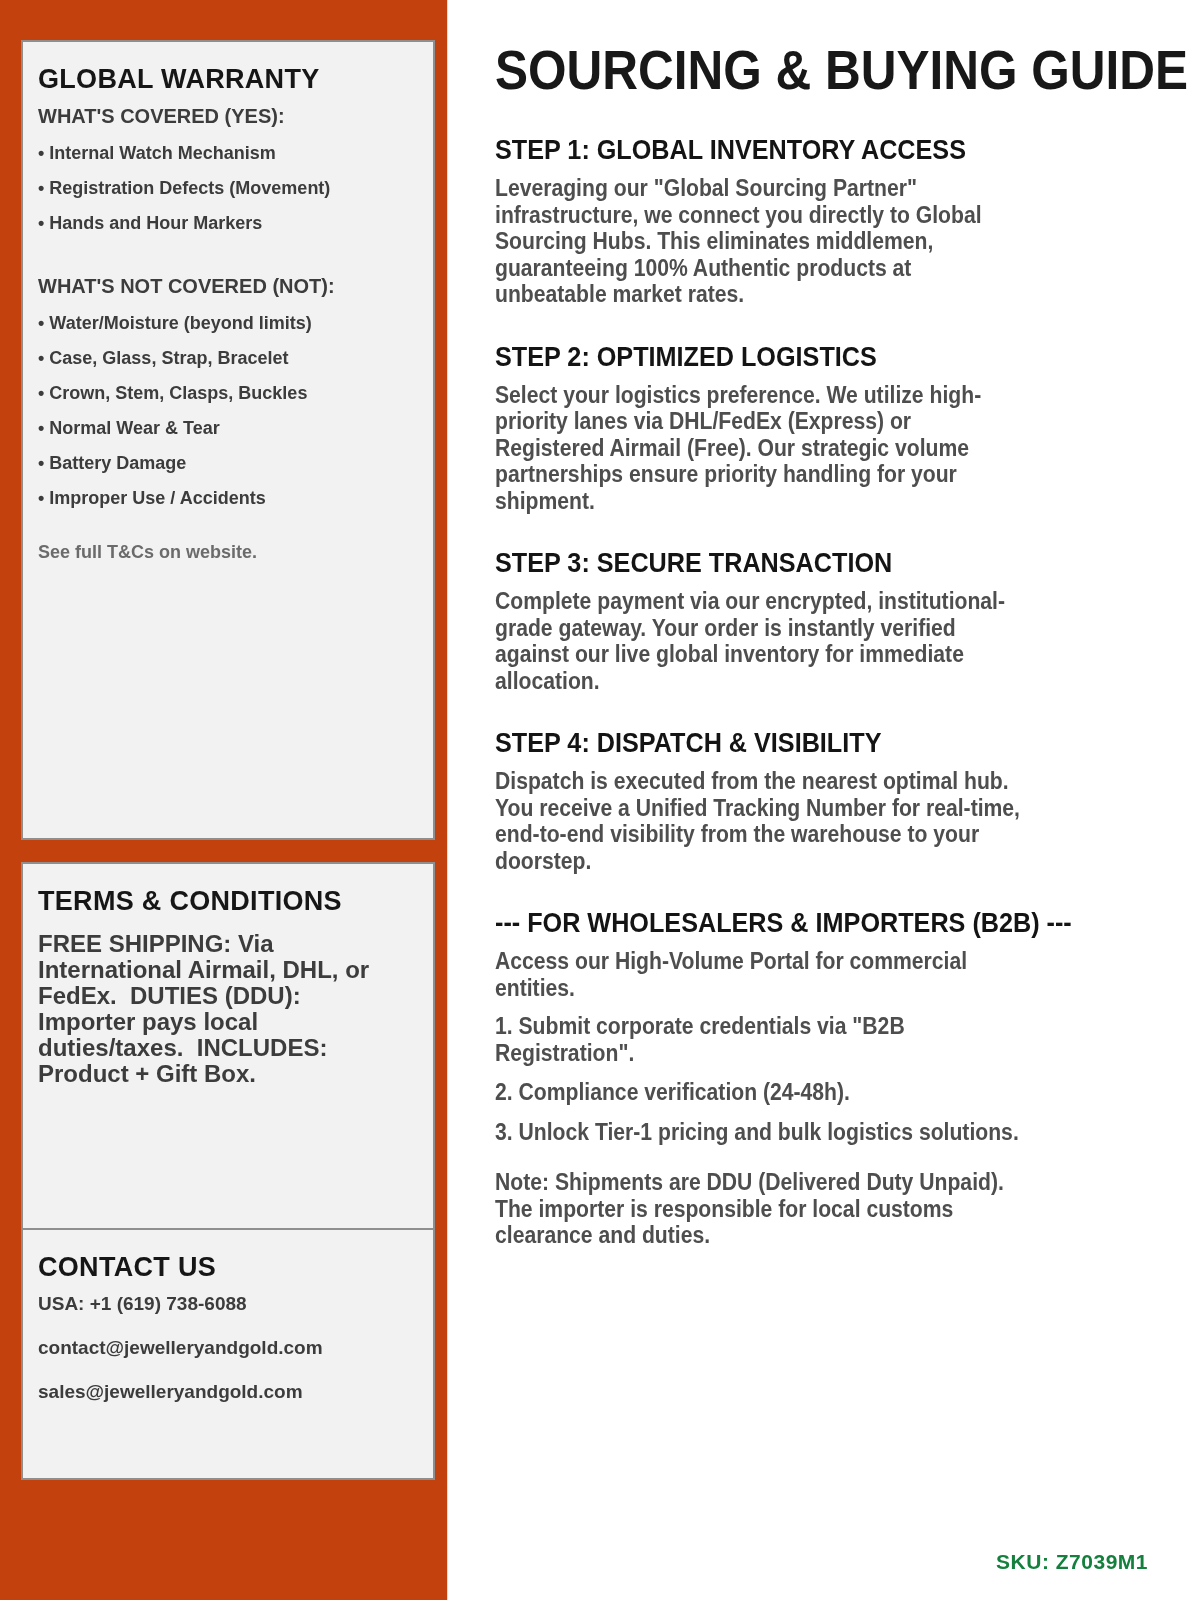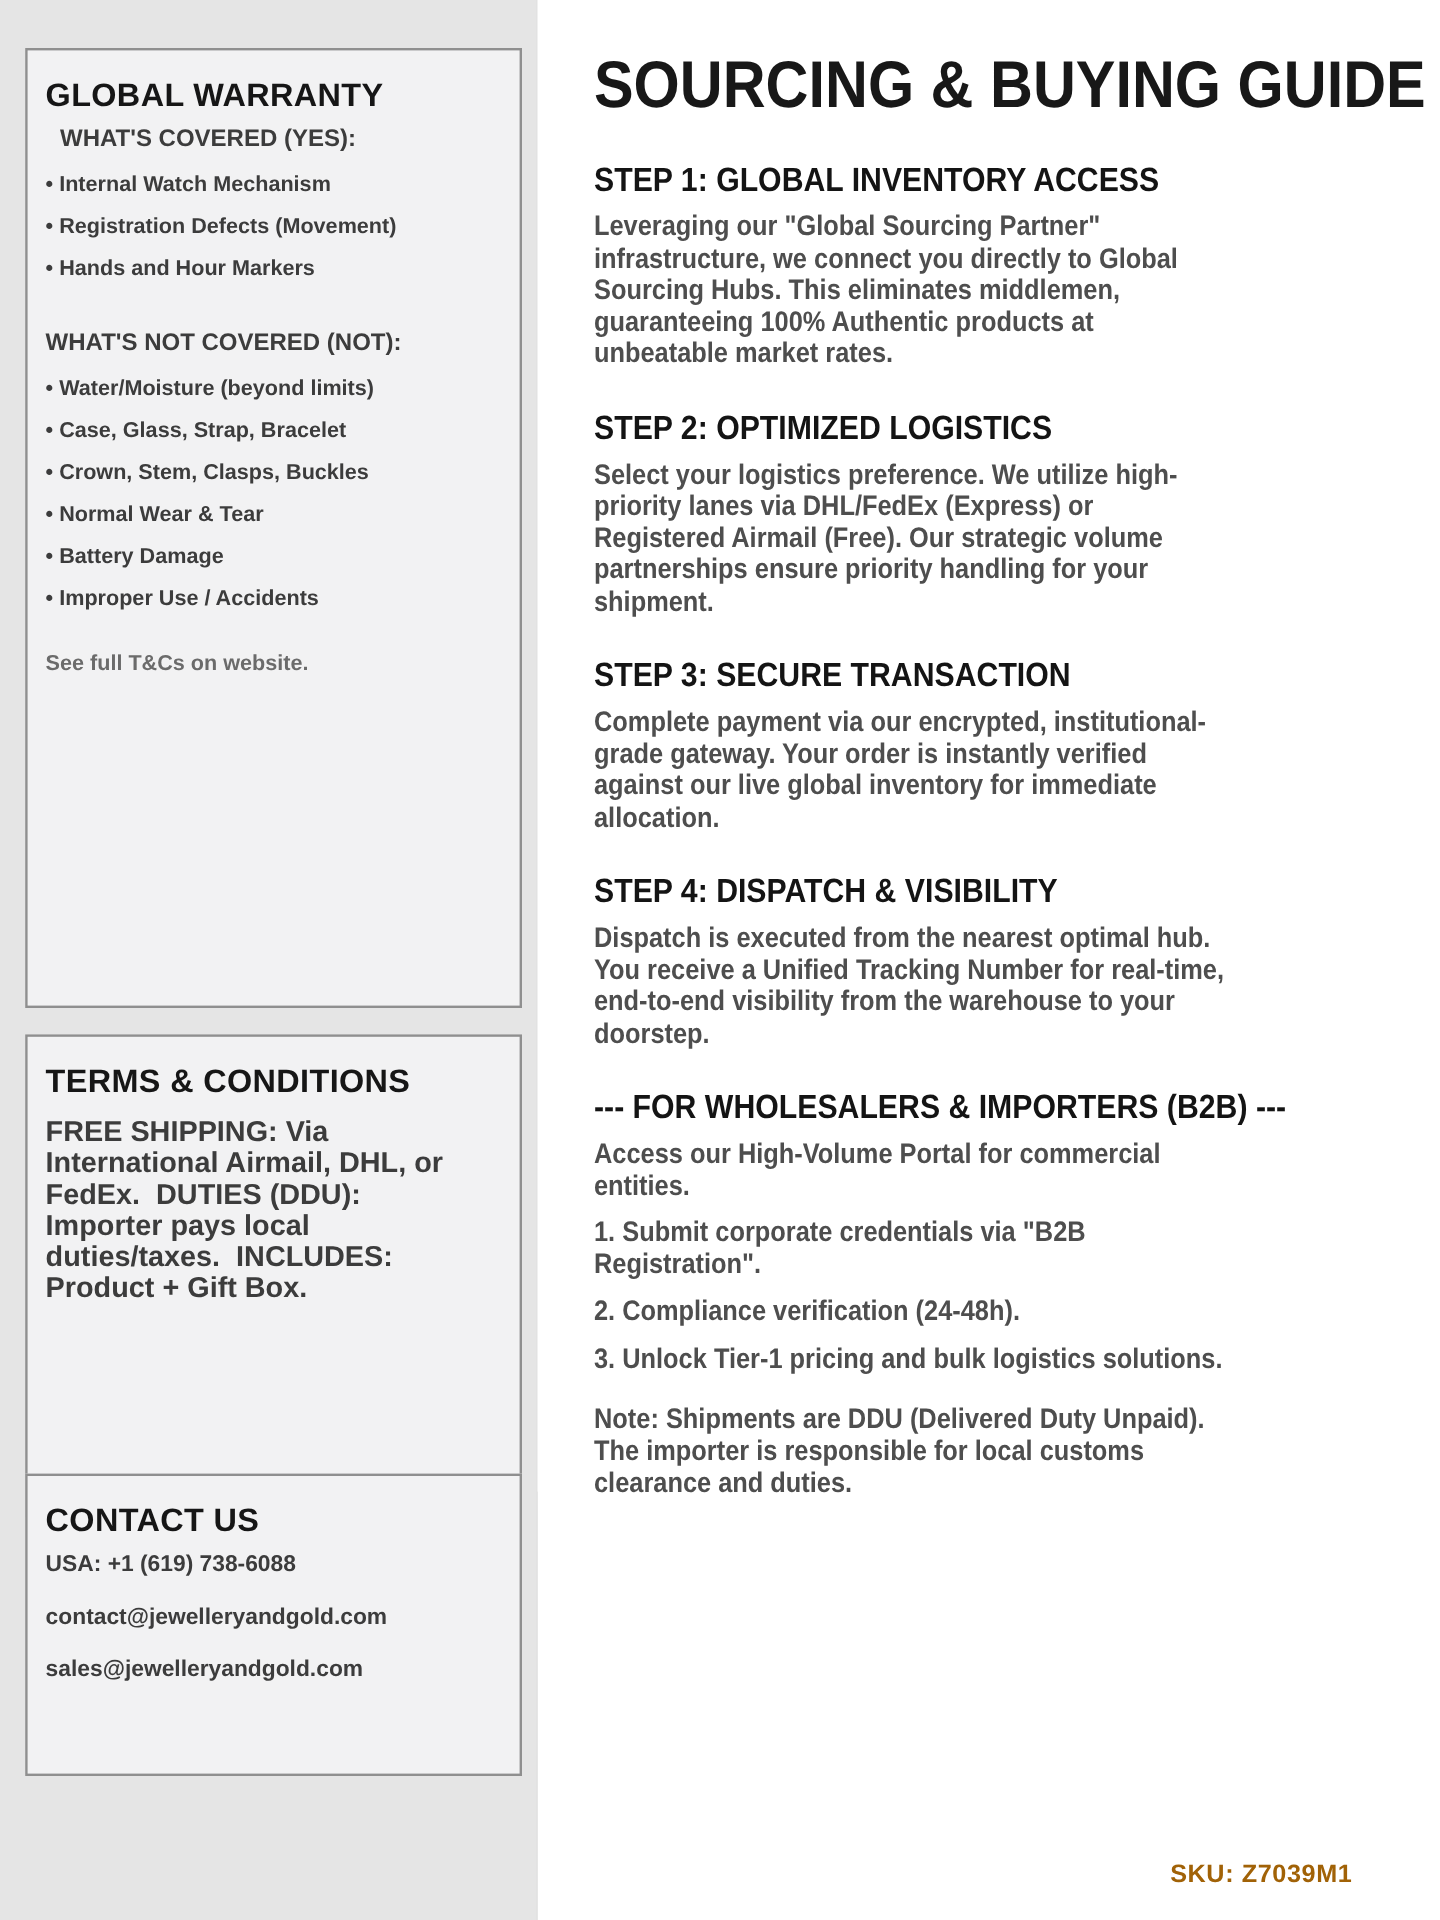--- a/index.html
+++ b/index.html
@@ -7,38 +7,38 @@
     width:1200px; height:1600px;
     font-family:"Liberation Sans", sans-serif;
     background:#ffffff;
     -webkit-font-smoothing:antialiased;
   }
   .page { position:relative; width:1200px; height:1600px; overflow:hidden; background:#ffffff; }
 
   
   .sidebar {
     position:absolute; left:0; top:0; width:448px; height:1600px;
-    background:#e5e5e5; border-right:1px solid #dfdfdf; box-sizing:border-box;
+    background:#c2410c; border-right:1px solid #dfdfdf; box-sizing:border-box;
   }
   .box {
     position:absolute; left:21px; width:414px;
     border:2px solid #8f8f8f; box-sizing:border-box;
     background:#f2f2f3; padding:22px 16px 0 15px;
   }
   .box-warranty { top:40px;  height:800px; }
   .box-terms    { top:862px; height:402px; }
   .box-contact  { top:1228px; height:252px; }
 
   .box h2 {
     margin:0 0 10px 0; font-size:27px; font-weight:700; color:#161616; letter-spacing:0.3px;
   }
   .box h3 {
     margin:34px 0 8px 0; font-size:20px; font-weight:700; color:#3c3c3c;
   }
-  .box h3.first { margin-top:6px;margin-left:12px; }
+  .box h3.first { margin-top:6px; }
   .box ul { margin:0; padding:0; list-style:none; }
   .box li {
     font-size:18px; font-weight:700; color:#3c3c3c; line-height:35px;
   }
   .box li::before { content:"• "; }
   .footnote {
     margin:26px 0 0 0; font-size:18px; font-weight:700; color:#6b6b6b;
   }
   .terms-body {
     margin:14px 0 0 0; width:352px;
@@ -67,22 +67,22 @@
     margin:0; width:585px;
     font-size:23.5px; line-height:26.5px; font-weight:700; color:#4e4e4e;
   }
   .step { margin-bottom:33px; }
   .b2b-heading { margin-top:0; }
   .b2b-intro { margin-bottom:12px !important; }
   .b2b-item { margin-bottom:13px !important; }
   .b2b-note { margin-top:24px !important; }
 
   .sku {
-    position:absolute; right:73px; top:1550px;
-    font-size:21px; font-weight:700; letter-spacing:0.5px; color:#a16207;
+    position:absolute; right:52px; top:1550px;
+    font-size:21px; font-weight:700; letter-spacing:0.5px; color:#15803d;
   }
 </style>
 </head>
 <body>
 
 <div class="page">
 
   <aside class="sidebar">
 
     <section class="box box-warranty">

